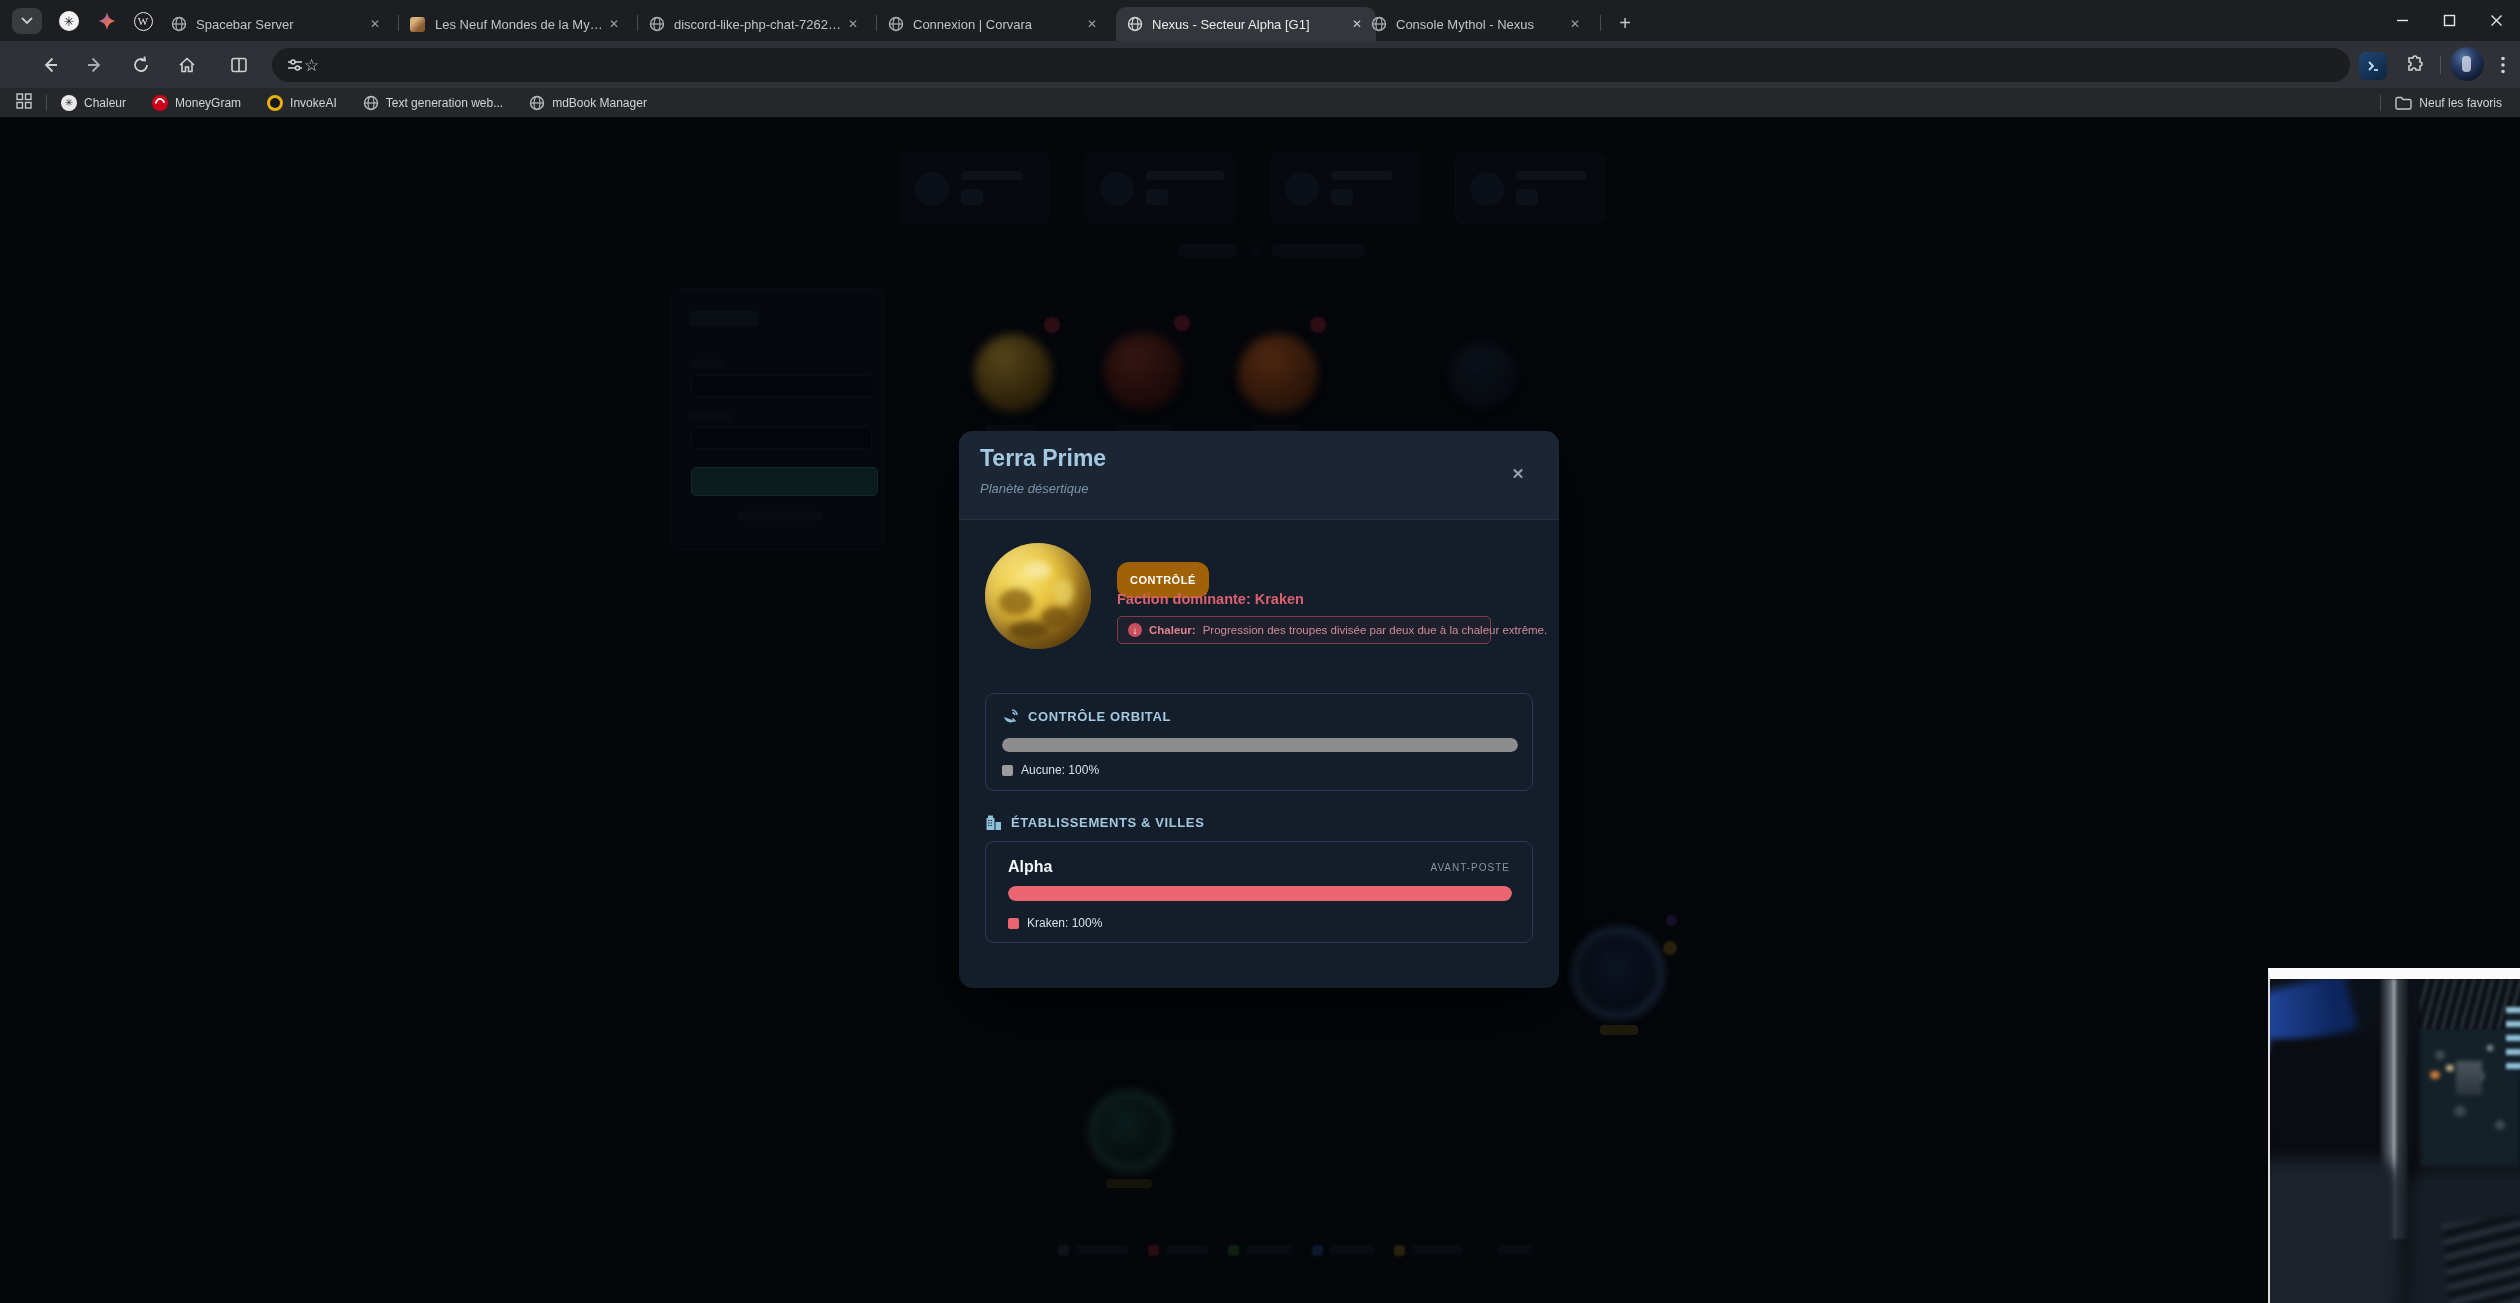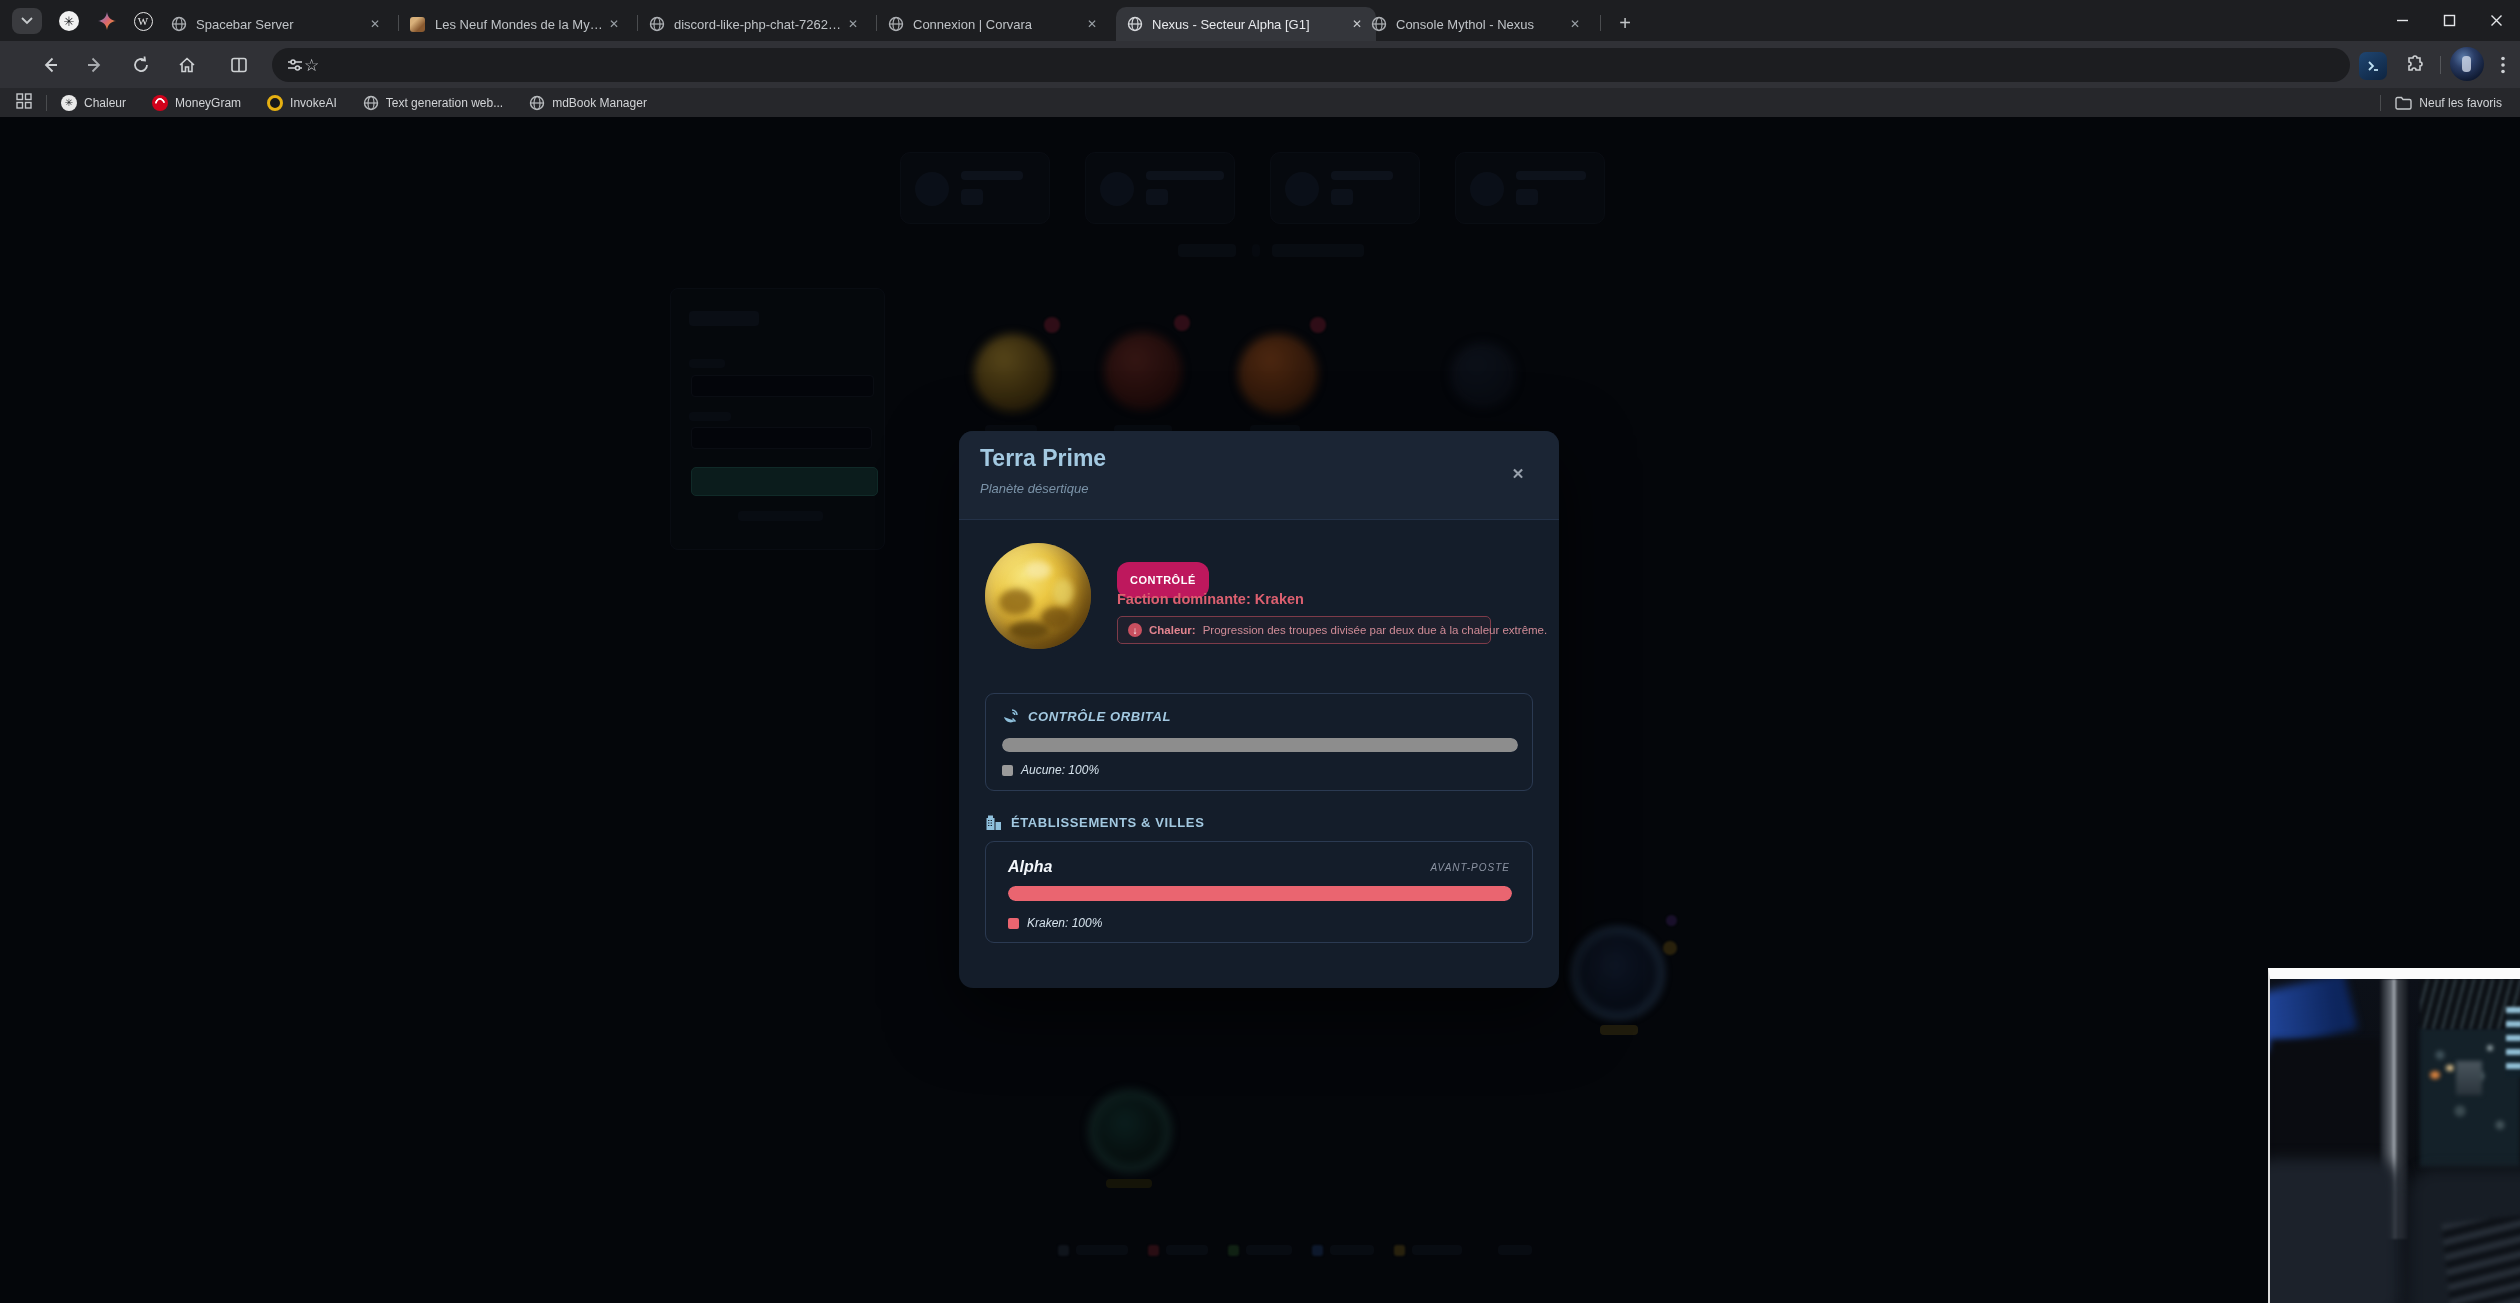--- a/index.html
+++ b/index.html
@@ -58,34 +58,34 @@
 
   
   .modal { position:absolute; left:959px; top:431px; width:600px; height:557px; border-radius:14px;
     background:#141d2a; box-shadow:0 24px 70px rgba(0,0,0,.65); }
   .modal-header { position:absolute; left:0; top:0; width:600px; height:89px; background:#1b2534;
     border-radius:14px 14px 0 0; border-bottom:1px solid #243248; }
   .modal-title { position:absolute; left:21px; top:14px; font-size:23px; font-weight:bold; color:#a3c9e1; }
   .modal-sub { position:absolute; left:21px; top:50px; font-size:13px; font-style:italic; color:#7b93a8; }
   .modal-close { position:absolute; right:28px; top:30px; width:26px; height:26px; display:flex; align-items:center; justify-content:center;
     color:#98a1ac; font-size:15px; font-weight:bold; }
-  .ctrl-badge { position:absolute; left:158px; top:131px; height:36px; padding:12px 13px; border-radius:12px; background:#be185d;
+  .ctrl-badge { position:absolute; left:158px; top:131px; height:36px; padding:12px 13px; border-radius:12px; background:#a16207;
     color:#fff; font-size:11px; font-weight:bold; letter-spacing:.5px; display:flex; align-items:center; }
   .faction { position:absolute; left:158px; top:160px; font-size:14.5px; font-weight:bold; color:#dc6070; }
   .alertbox { position:absolute; left:158px; top:185px; width:374px; height:28px; border:1px solid #7e3b49; border-radius:5px;
     background:rgba(220,90,110,.06); display:flex; align-items:center; padding:0 10px; gap:7px; }
   .alert-ic { width:14px; height:14px; border-radius:50%; background:#c94f5f; color:#fff; font-size:10px; font-weight:bold;
     display:flex; align-items:center; justify-content:center; flex:none; }
   .alert-label { font-size:11.5px; font-weight:bold; color:#e2848f; white-space:nowrap; }
   .alert-text { font-size:11.5px; color:#cf8b96; white-space:nowrap; }
   .mplanet { position:absolute; left:26px; top:112px; width:106px; height:106px; border-radius:50%; overflow:hidden;
     background:radial-gradient(circle at 36% 30%, #f6e47c 0%, #ecc844 30%, #d2a52e 52%, #a1771c 74%, #6b4c10 95%);
     box-shadow: inset -10px -12px 24px rgba(40,20,0,.55), inset 6px 6px 14px rgba(255,240,170,.35); }
   .mp-blob { position:absolute; border-radius:50%; filter:blur(3px); }
-  .sectionbox { position:absolute; left:26px; width:548px; border:1px solid #2b3a52; border-radius:9px;font-style:italic; }
+  .sectionbox { position:absolute; left:26px; width:548px; border:1px solid #2b3a52; border-radius:9px; }
   .sec-head { display:flex; align-items:center; gap:9px; color:#a3c9e1; font-size:13px; font-weight:bold; letter-spacing:.6px; }
   .track { border-radius:8px; background:#2a3345; overflow:hidden; }
   .fill { height:100%; border-radius:8px; }
   .legend { display:flex; align-items:center; gap:8px; font-size:12px; color:#d5e2ec; }
   .legend .sq { width:11px; height:11px; border-radius:2px; flex:none; }
   .city-name { font-size:16px; font-weight:bold; color:#f2f6fa; }
   .city-type { font-size:10px; letter-spacing:1px; color:#8b93a2; }
 
   
   .pip { position:absolute; left:2268px; top:968px; width:252px; height:335px; background:#0a0d13;

